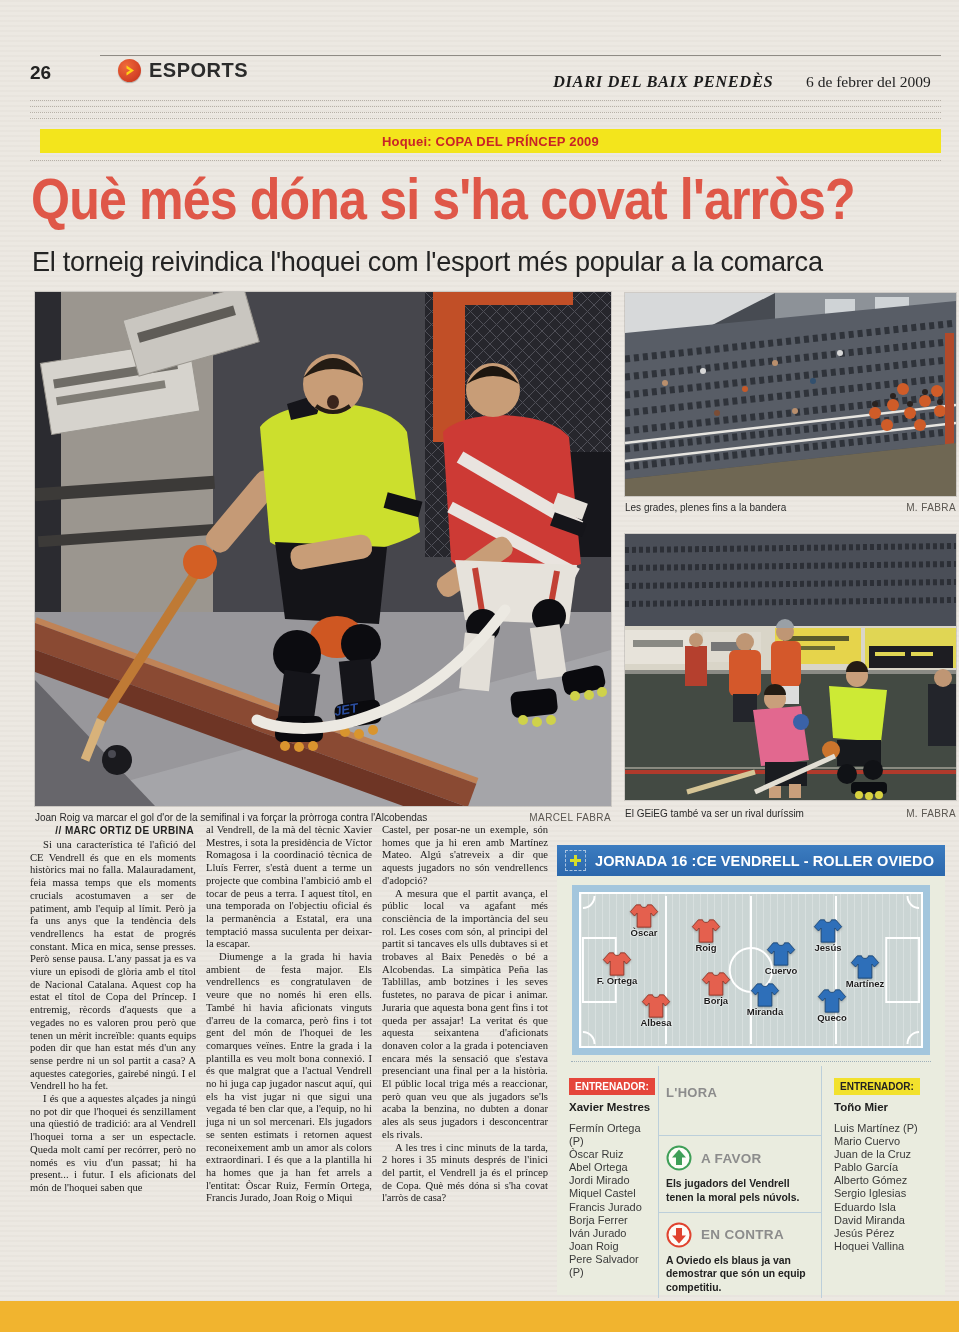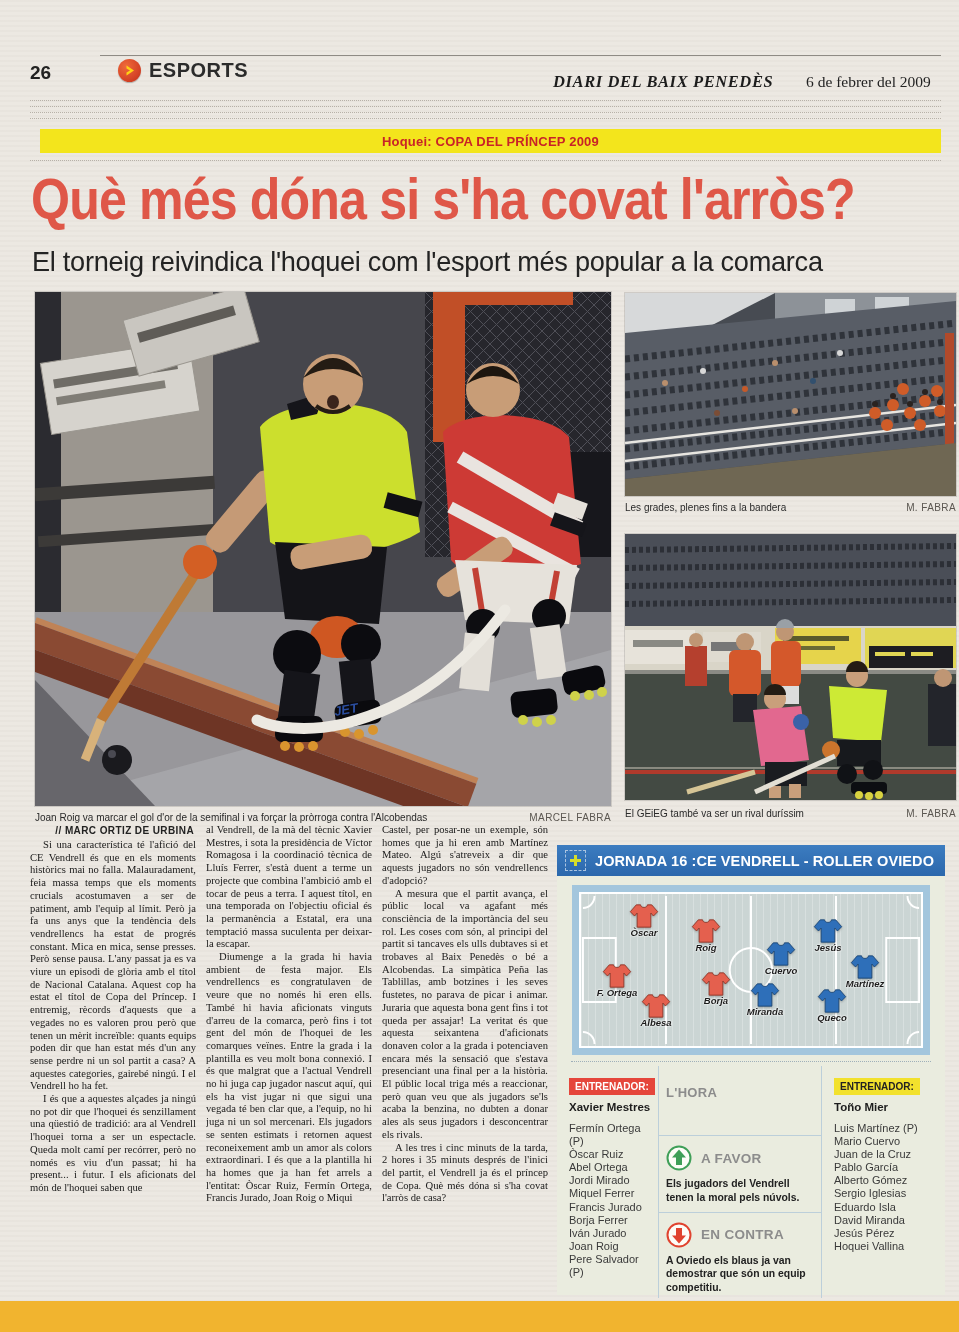--- a/index.html
+++ b/index.html
@@ -60,21 +60,21 @@
   .ib-header{height:31px;background:linear-gradient(#3c7cc0,#2b67ac);display:flex;
              align-items:center;gap:9px;padding:0 8px;}
   .plus-box{width:19px;height:19px;border:1px dashed #a9c3e0;display:flex;
             align-items:center;justify-content:center;position:relative;}
   .plus-box i{position:absolute;background:#d6de2a;}
   .plus-h{width:11px;height:3px;} .plus-v{width:3px;height:11px;}
   .ib-title{color:#fff;font-weight:bold;font-size:14.5px;letter-spacing:.1px;}
   .rink-wrap{margin:9px 15px 0;background:#a3c6dd;padding:7px;}
   .rink{position:relative;height:152px;background:#cbd5d4;
         background-image:repeating-linear-gradient(90deg,rgba(255,255,255,.25) 0 1px,transparent 1px 7px);
-        border:2px solid #fff;font-style:italic;}
+        border:2px solid #fff;}
   .rink svg.lines{position:absolute;inset:0;width:100%;height:100%;}
   .jersey{position:absolute;width:56px;margin-left:-28px;text-align:center;}
   .jersey svg{display:block;margin:0 auto;filter:drop-shadow(0 1px 1px rgba(0,0,0,.25));}
   .jersey .jname{display:block;margin-top:-1px;font-size:9.5px;font-weight:bold;color:#1b1b1b;
                  text-shadow:0 0 2px #fff,0 0 2px #fff;white-space:nowrap;}
   .ib-divider{margin:6px 14px 0;border-top:1px dotted #9fb0ba;}
   .ib-cols{display:flex;margin-top:4px;height:232px;}
   .ib-left{width:101px;padding:4px 4px 0 12px;box-sizing:border-box;}
   .ib-mid{width:164px;border-left:1px solid #bccfda;border-right:1px solid #bccfda;
           display:flex;flex-direction:column;box-sizing:border-box;}
@@ -436,21 +436,21 @@
               <path d="M8,1 L13,1 C13,5 21,5 21,1 L26,1 L33,9 L28,14 L25,10.5 L25,27 L9,27 L9,10.5 L6,14 L1,9 Z" fill="#e4604e" stroke="#8a3326" stroke-width="1"></path>
             </svg>
           <span class="jname">Òscar</span>
         </div>
         <div class="jersey" style="left:125px;top:25px">
           <svg width="30" height="24" viewBox="0 0 34 28">
               <path d="M8,1 L13,1 C13,5 21,5 21,1 L26,1 L33,9 L28,14 L25,10.5 L25,27 L9,27 L9,10.5 L6,14 L1,9 Z" fill="#e4604e" stroke="#8a3326" stroke-width="1"></path>
             </svg>
           <span class="jname">Roig</span>
         </div>
-        <div class="jersey" style="left:36px;top:70px">
+        <div class="jersey" style="left:36px;top:58px">
           <svg width="30" height="24" viewBox="0 0 34 28">
               <path d="M8,1 L13,1 C13,5 21,5 21,1 L26,1 L33,9 L28,14 L25,10.5 L25,27 L9,27 L9,10.5 L6,14 L1,9 Z" fill="#e4604e" stroke="#8a3326" stroke-width="1"></path>
             </svg>
           <span class="jname">F. Ortega</span>
         </div>
         <div class="jersey" style="left:135px;top:78px">
           <svg width="30" height="24" viewBox="0 0 34 28">
               <path d="M8,1 L13,1 C13,5 21,5 21,1 L26,1 L33,9 L28,14 L25,10.5 L25,27 L9,27 L9,10.5 L6,14 L1,9 Z" fill="#e4604e" stroke="#8a3326" stroke-width="1"></path>
             </svg>
           <span class="jname">Borja</span>
@@ -500,21 +500,21 @@
     <div class="ib-cols">
 
       <div class="ib-left">
         <span class="coach-tag tag-red">ENTRENADOR:</span>
         <div class="coach-name">Xavier Mestres</div>
         <ul class="plist">
           <li>Fermín Ortega (P)</li>
           <li>Òscar Ruiz</li>
           <li>Abel Ortega</li>
           <li>Jordi Mirado</li>
-          <li>Miquel Ferrer</li>
+          <li>Miquel Castel</li>
           <li>Francis Jurado</li>
           <li>Borja Ferrer</li>
           <li>Iván Jurado</li>
           <li>Joan Roig</li>
           <li>Pere Salvador (P)</li>
         </ul>
       </div>
 
       <div class="ib-mid">
         <div class="ib-cell cell-hora">

